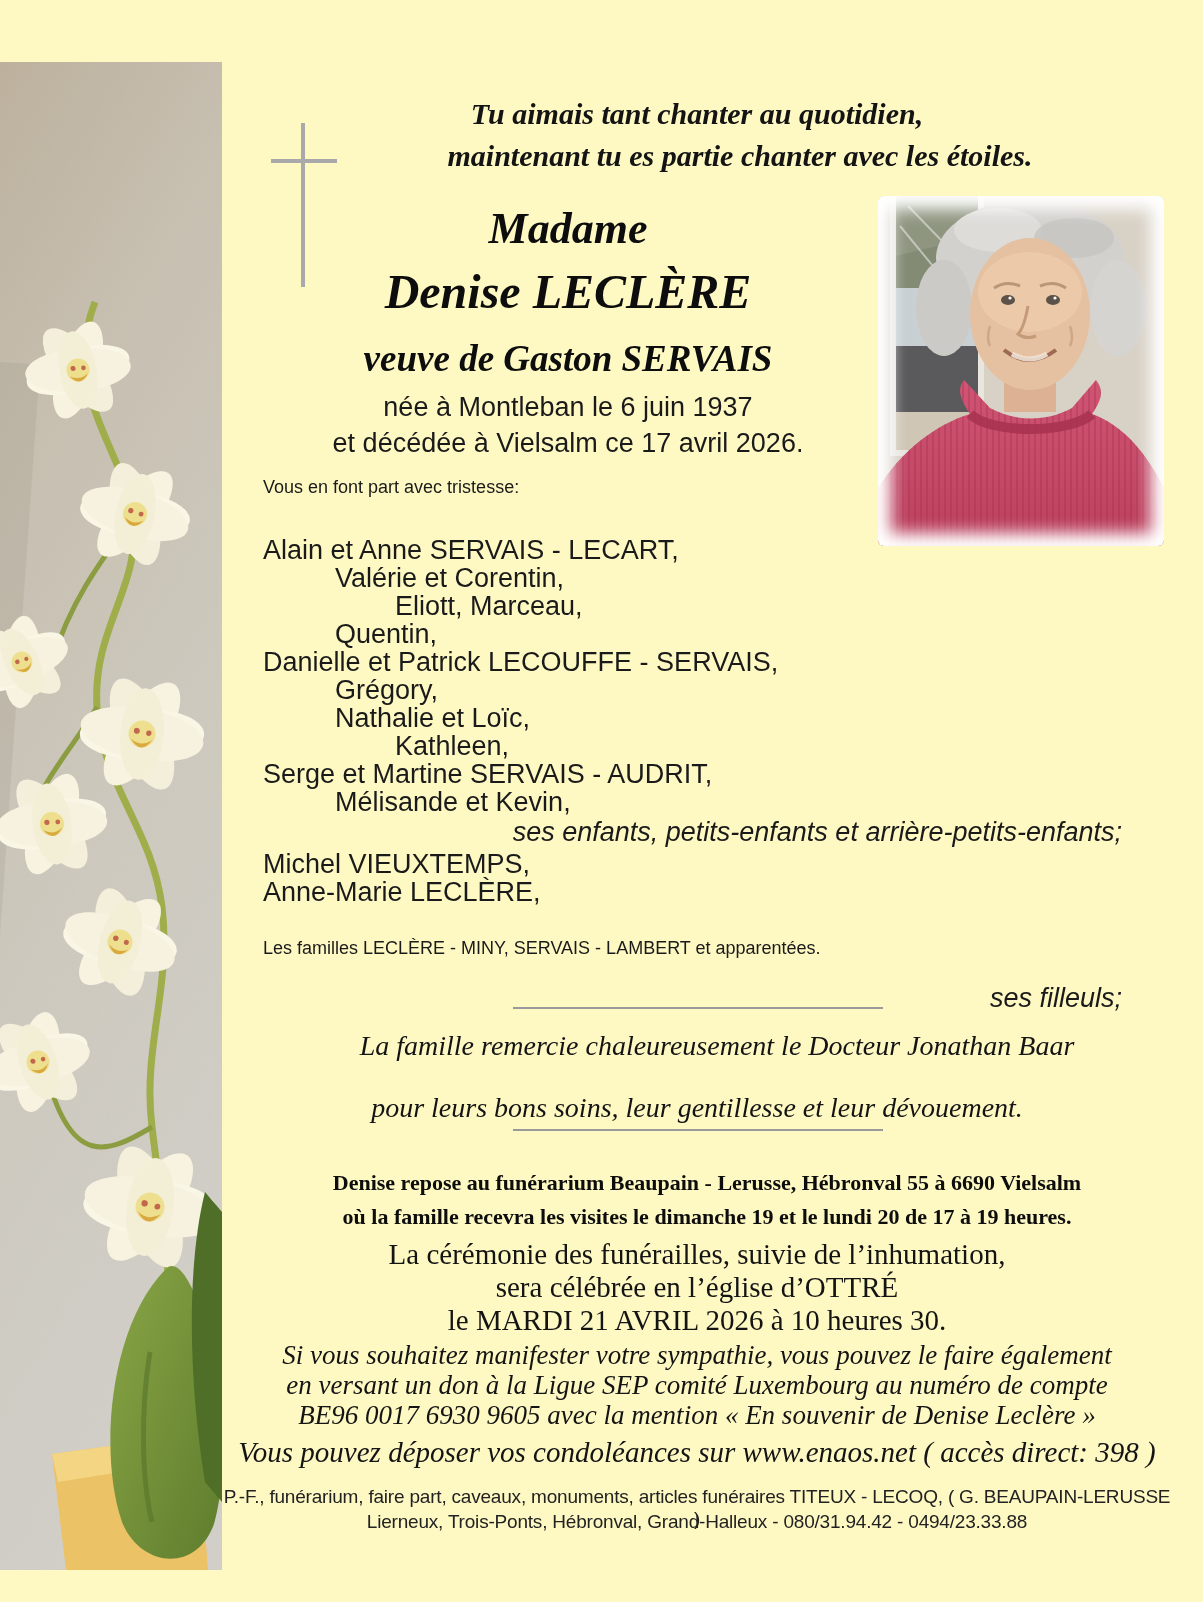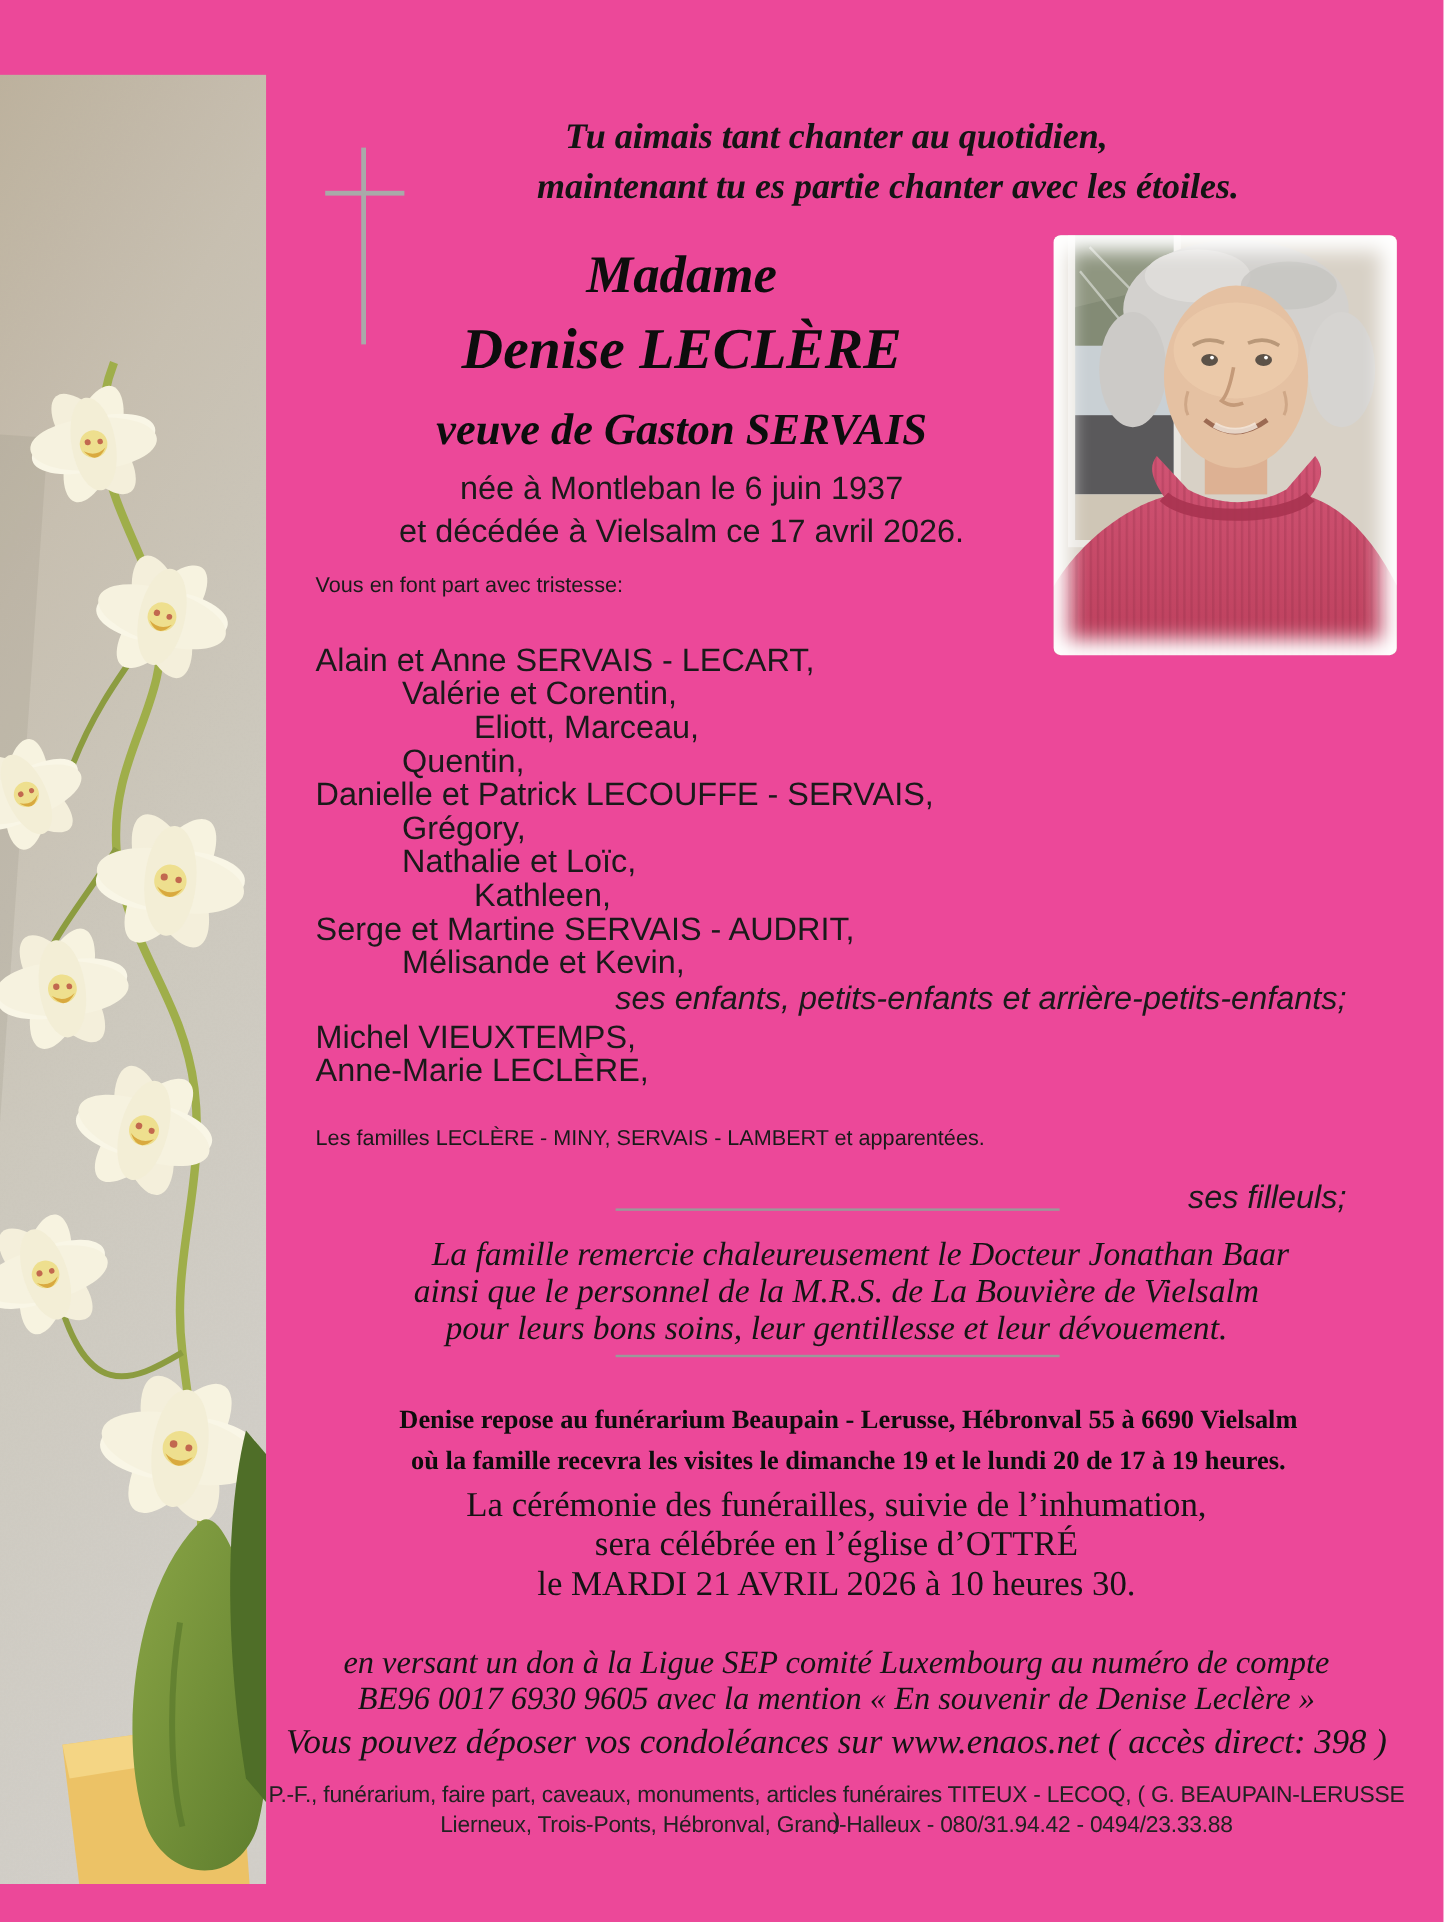--- a/index.html
+++ b/index.html
@@ -1,16 +1,16 @@
 <!DOCTYPE html>
 <html><head>
 <meta charset="utf-8">
 <style>
   html,body{margin:0;padding:0;background:#ffffff;}
-  .page{position:relative;width:1203px;height:1602px;background:#ec4899;overflow:hidden;
+  .page{position:relative;width:1203px;height:1602px;background:#fef9c3;overflow:hidden;
         font-family:"Liberation Sans",sans-serif;color:#111;}
   .abs{position:absolute;}
   
   .quote{left:222px;width:950px;text-align:center;
          font-family:"Liberation Serif",serif;font-style:italic;font-weight:600;
          font-size:30px;line-height:40px;color:#141414;}
   .title-block{left:222px;width:692px;text-align:center;
          font-family:"Liberation Serif",serif;font-style:italic;font-weight:bold;color:#0d0d0d;}
   .subinfo{left:222px;width:692px;text-align:center;font-size:27px;color:#1a1a1a;}
   .lead{left:263px;font-size:18px;color:#1a1a1a;}
@@ -186,32 +186,32 @@
   <div class="fam ind0" style="top:849px;">Michel VIEUXTEMPS,</div>
   <div class="fam ind0" style="top:877px;">Anne-Marie LECLÈRE,</div>
 
   <div class="abs caption-right" style="top:942px;margin-top:41px;">ses filleuls;</div>
 
   <div class="abs lead" style="top:938px;">Les familles LECLÈRE - MINY, SERVAIS - LAMBERT et apparentées.</div>
 
   <div class="abs sep" style="left:513px;top:1007px;width:370px;"></div>
 
   <div class="abs serif-it" style="top:1030px;margin-left:20px;">La famille remercie chaleureusement le Docteur Jonathan Baar</div>
-  <div class="abs serif-it" style="top:1061px;">ainsi que le personnel de la M.R.S. de La Bouvière de Vielsalm</div>
   <div class="abs serif-it" style="top:1092px;">pour leurs bons soins, leur gentillesse et leur dévouement.</div>
 
   <div class="abs sep" style="left:513px;top:1129px;width:370px;"></div>
 
   <div class="abs serif-bold" style="top:1170px;">Denise repose au funérarium Beaupain - Lerusse, Hébronval 55 à 6690 Vielsalm</div>
   <div class="abs serif-bold" style="top:1204px;">où la famille recevra les visites le dimanche 19 et le lundi 20 de 17 à 19 heures.</div>
 
   <div class="abs serif-reg" style="top:1238px;">La cérémonie des funérailles, suivie de l’inhumation,</div>
   <div class="abs serif-reg" style="top:1271px;">sera célébrée en l’église d’OTTRÉ</div>
   <div class="abs serif-reg" style="top:1304px;">le MARDI 21 AVRIL 2026 à 10 heures 30.</div>
 
+  <div class="abs serif-it" style="top:1340px;font-size:27px;">Si vous souhaitez manifester votre sympathie, vous pouvez le faire également</div>
   <div class="abs serif-it" style="top:1370px;font-size:27px;">en versant un don à la Ligue SEP comité Luxembourg au numéro de compte</div>
   <div class="abs serif-it" style="top:1400px;font-size:27px;">BE96 0017 6930 9605 avec la mention « En souvenir de Denise Leclère »</div>
 
   <div class="abs serif-it" style="top:1436px;font-size:29px;">Vous pouvez déposer vos condoléances sur www.enaos.net ( accès direct: 398 )</div>
 
   <div class="abs footer-line" style="top:1486px;">P.-F., funérarium, faire part, caveaux, monuments, articles funéraires  TITEUX - LECOQ,  ( G. BEAUPAIN-LERUSSE )</div>
   <div class="abs footer-line" style="top:1511px;">Lierneux, Trois-Ponts, Hébronval, Grand-Halleux  -  080/31.94.42   -   0494/23.33.88</div>
 
 </div>
 

